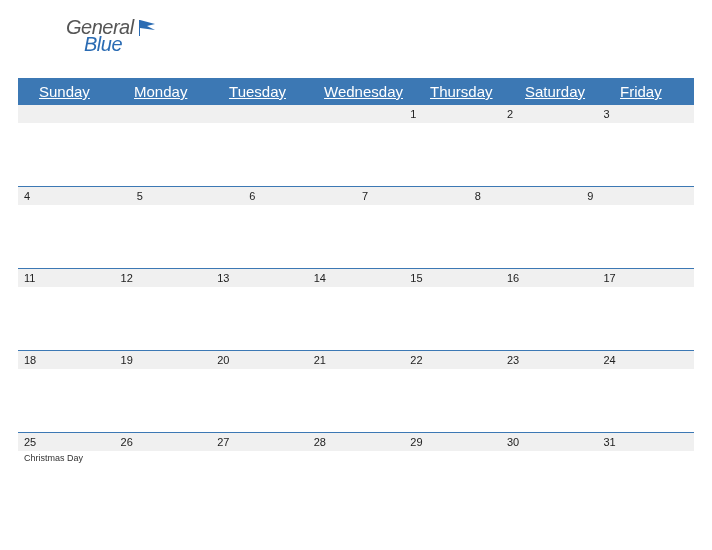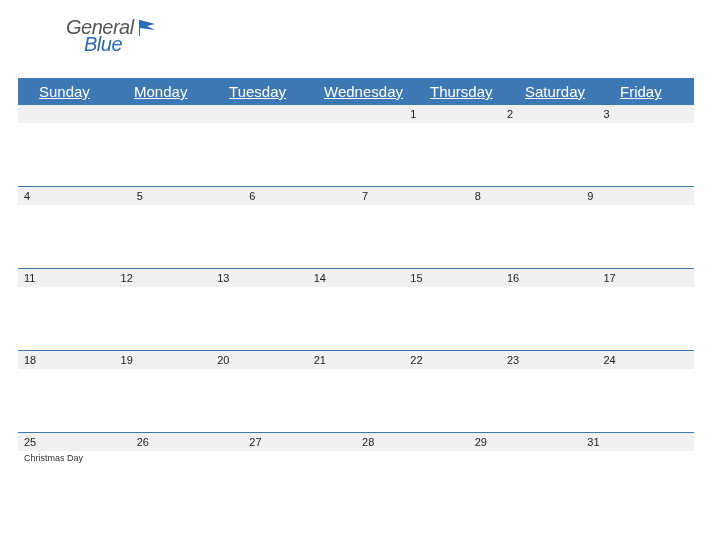--- a/index.html
+++ b/index.html
@@ -238,17 +238,20 @@
     <div class="day-cell">
         <div class="day-number-bar">27</div>
       </div>
     <div class="day-cell">
         <div class="day-number-bar">28</div>
       </div>
     <div class="day-cell">
         <div class="day-number-bar">29</div>
       </div>
     <div class="day-cell">
+        <div class="day-number-bar">30</div>
+      </div>
+    <div class="day-cell">
         <div class="day-number-bar">31</div>
       </div>
   </div>
 
 </div>
 
 </body></html>

